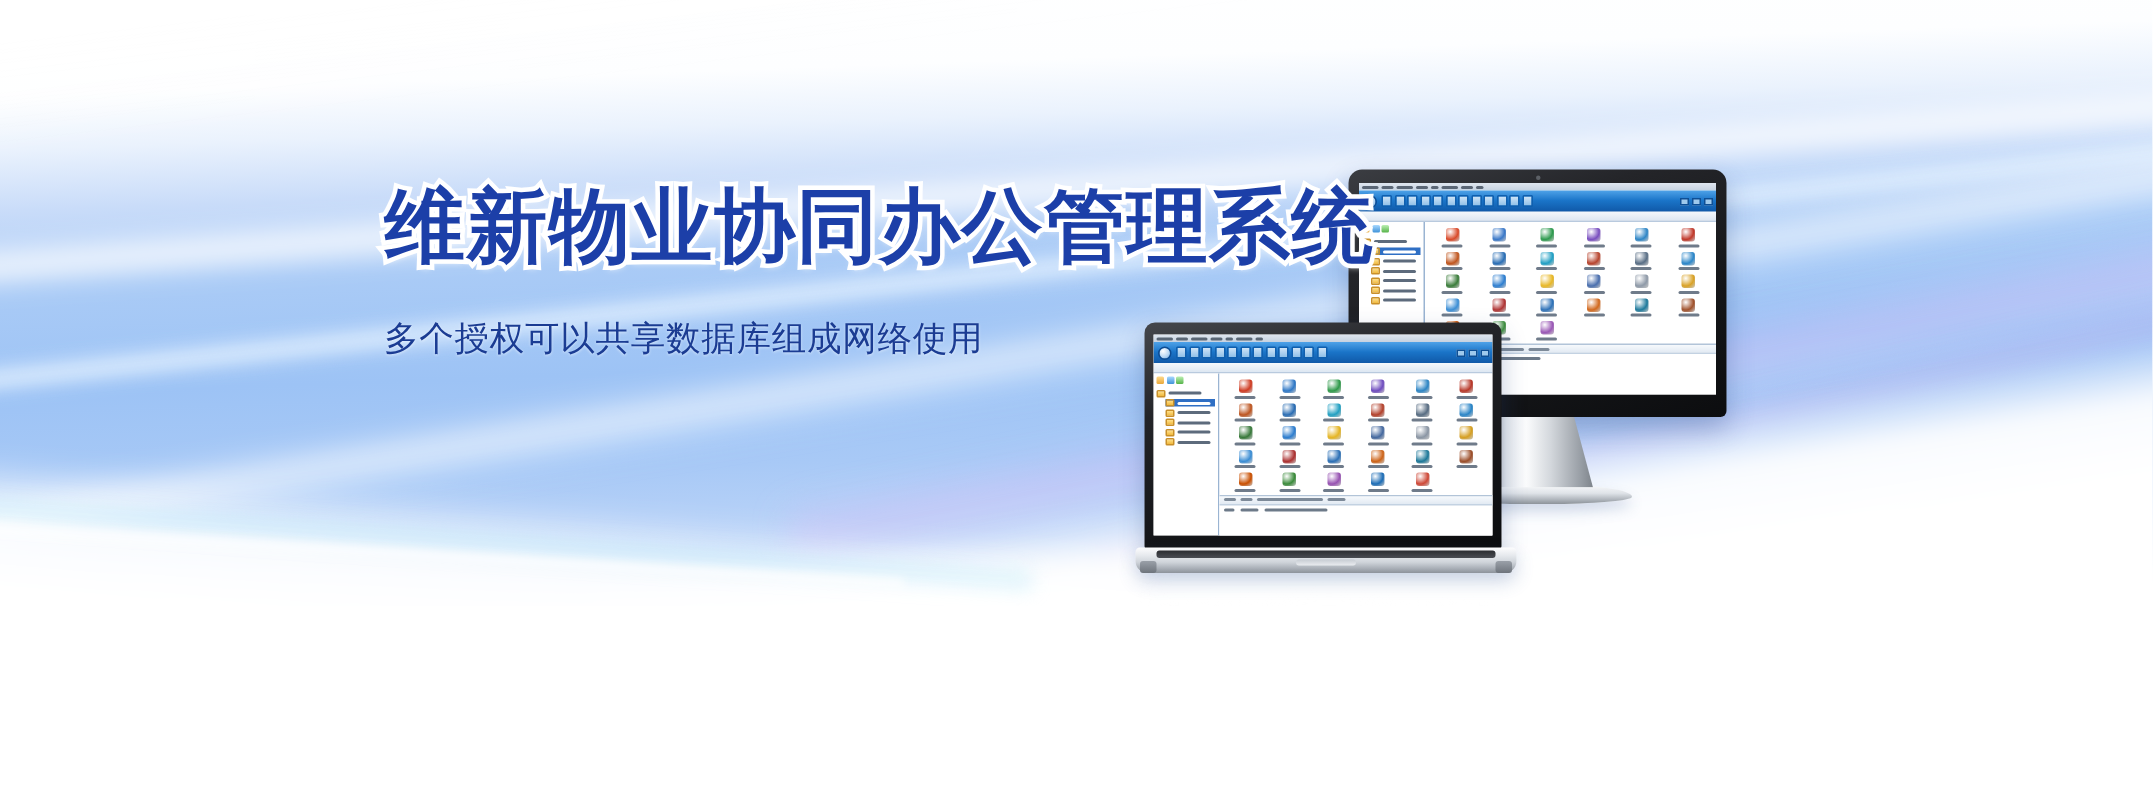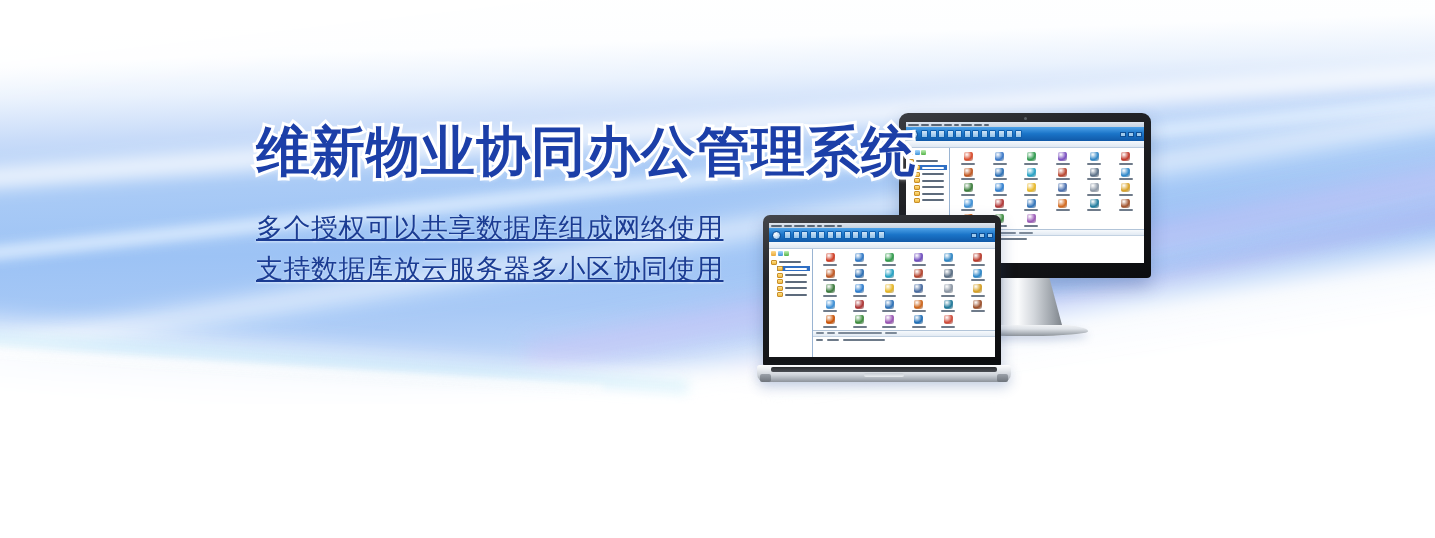--- a/index.html
+++ b/index.html
@@ -116,27 +116,26 @@
     font-size:23px;
     font-weight:bold;
     letter-spacing:1px;
     line-height:1;
     box-shadow:0 2px 7px rgba(20,60,140,.32);
     white-space:nowrap;
   }
 
   .features { margin-top:28px; }
   .feature-line {
-    font-size:27px;
+    font-size:23px;
     color:#1b3c93;
     line-height:1.52;
     letter-spacing:.5px;
     white-space:nowrap;
     text-shadow:0 1px 2px rgba(255,255,255,.55);
-    text-decoration:underline;
   }
 
   
   .devices { position:absolute; inset:0; z-index:5; }
 
   
   .monitor { position:absolute; left:899px; top:113px; width:252px; }
   .monitor-bezel {
     position:relative;
     width:252px; height:165px;
@@ -741,17 +740,16 @@
       </div>
     </div>
 
     <div class="reflection"></div>
   </div>
 
   <div class="text-block">
     <div class="headline">维新物业协同办公管理系统</div>
     <div class="features">
       <div class="feature-line">多个授权可以共享数据库组成网络使用</div>
-      <div class="feature-line">支持数据库放云服务器多小区协同使用</div>
     </div>
   </div>
 
 </div>
 
 </body></html>

